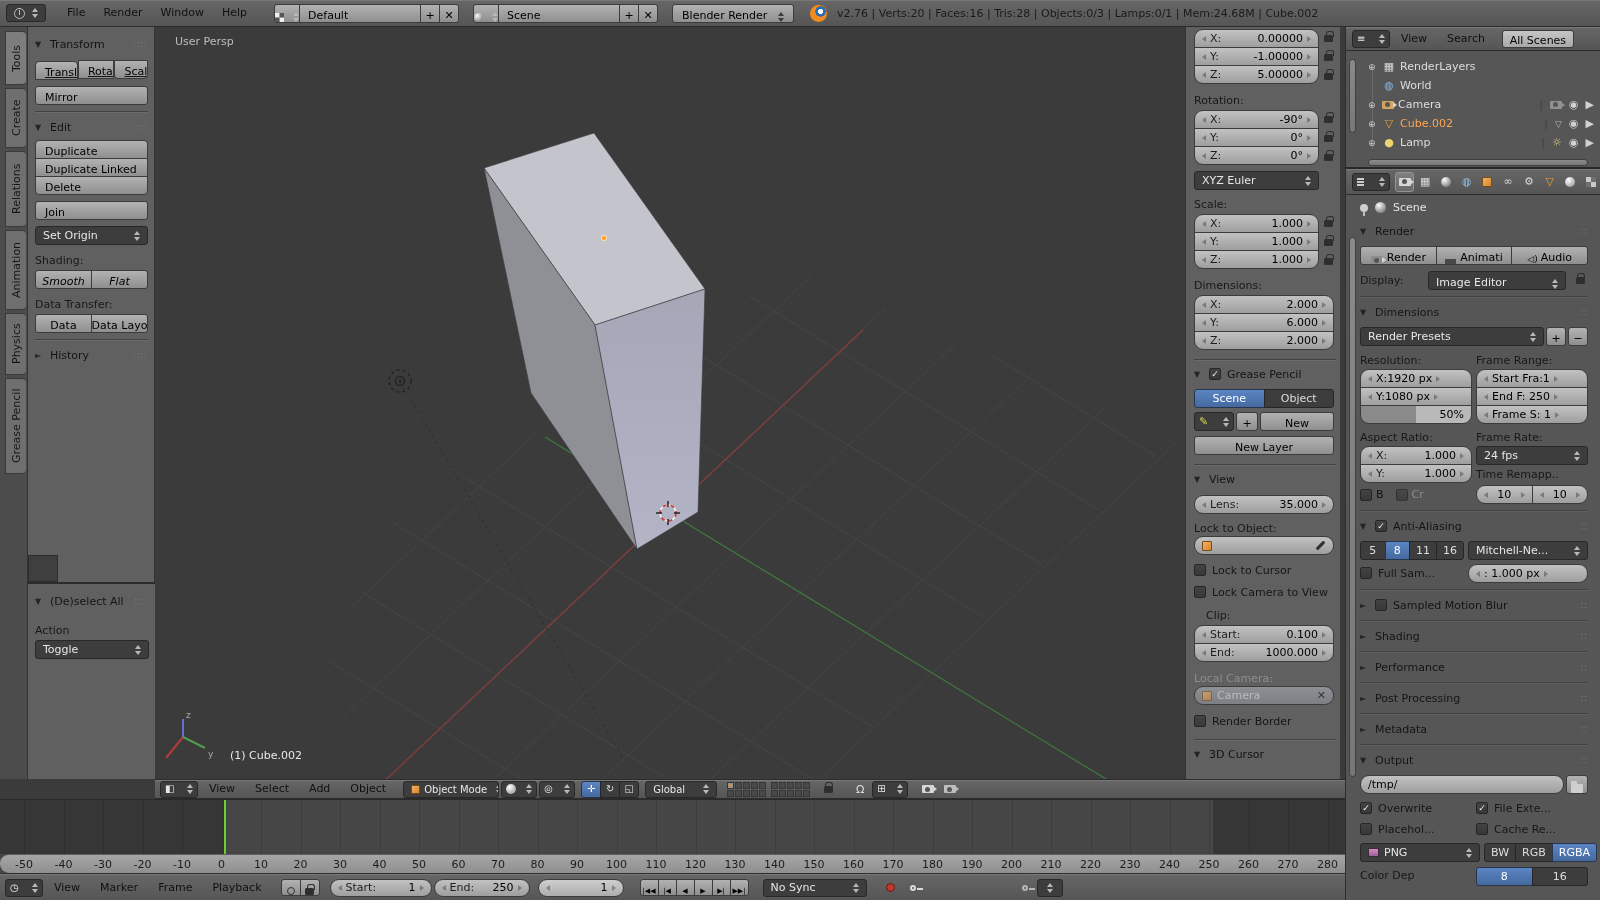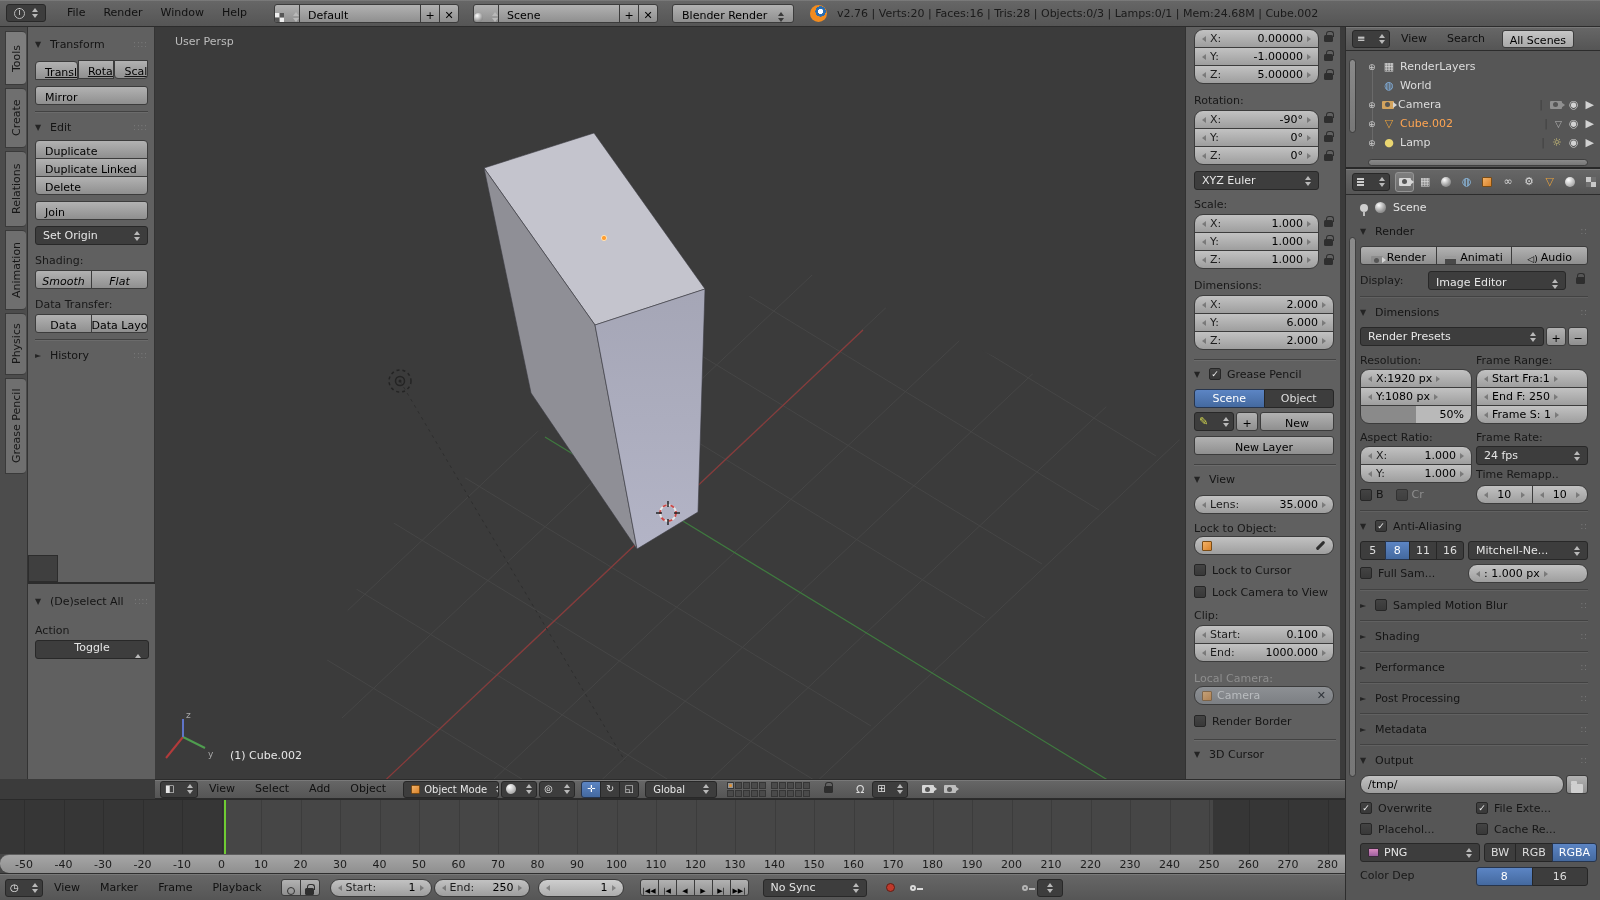--- a/index.html
+++ b/index.html
@@ -238,21 +238,21 @@
     </div>
 
     <div class="abs" style="left:0;top:528px;width:30px;height:27px;background:#3f3f3f;border:1px solid #2c2c2c;"></div>
     <div class="abs" style="left:0;top:555px;width:127px;height:197px;border-top:2px solid #2c2c2c;background:#606060;padding:8px 6px 0 7px;">
       <div class="phead">
         <span class="tri">▼</span>
         <span>(De)select All</span>
           <span class="dots">::::</span>
       </div>
       <div class="lbl" style="margin-top:12px;">Action</div>
-      <div class="ddk" style="margin-top:2px;flex-direction:column;">
+      <div class="ddk" style="margin-top:2px;">
         <span>Toggle</span>
           <span class="ud">
             <i class="up"></i>
             <i class="dn"></i>
           </span>
       </div>
     </div>
   </div>
 
   <div class="abs" style="left:155px;top:27px;width:1030px;height:752px;background:#3b3b3b;overflow:hidden;">
@@ -470,21 +470,21 @@
       <span class="eyedrop" style="margin-left:auto;"></span>
     </div>
     <div class="chkrow" style="margin-top:6px;">
       <span class="chk"></span>
       <span>Lock to Cursor</span>
     </div>
     <div class="chkrow" style="margin-top:4px;">
       <span class="chk"></span>
       <span>Lock Camera to View</span>
     </div>
-    <div class="lbl" style="margin-top:6px;">Clip:</div>
+    <div class="lbl" style="margin-top:6px;margin-left:12px;">Clip:</div>
     <div class="vcol" style="display:flex;flex-direction:column;margin-top:2px;margin-right:2px;">
       <div class="fld">
           <span class="fl">Start:</span>
           <span class="fv">0.100</span>
         </div>
       <div class="fld">
           <span class="fl">End:</span>
           <span class="fv">1000.000</span>
         </div>
     </div>

